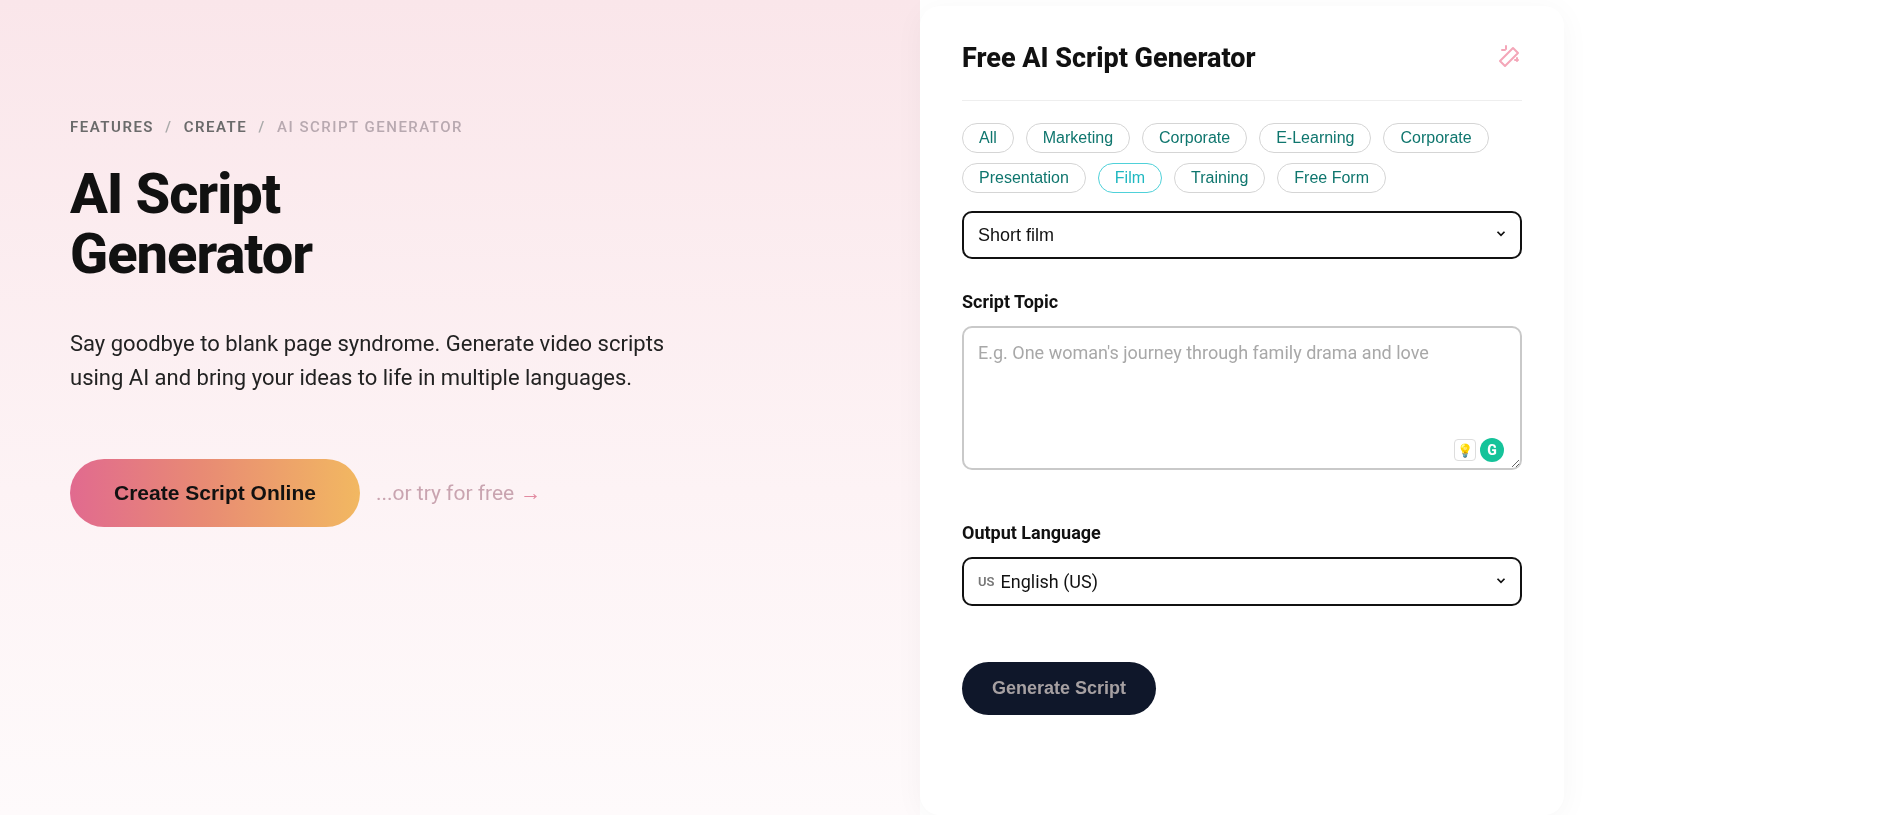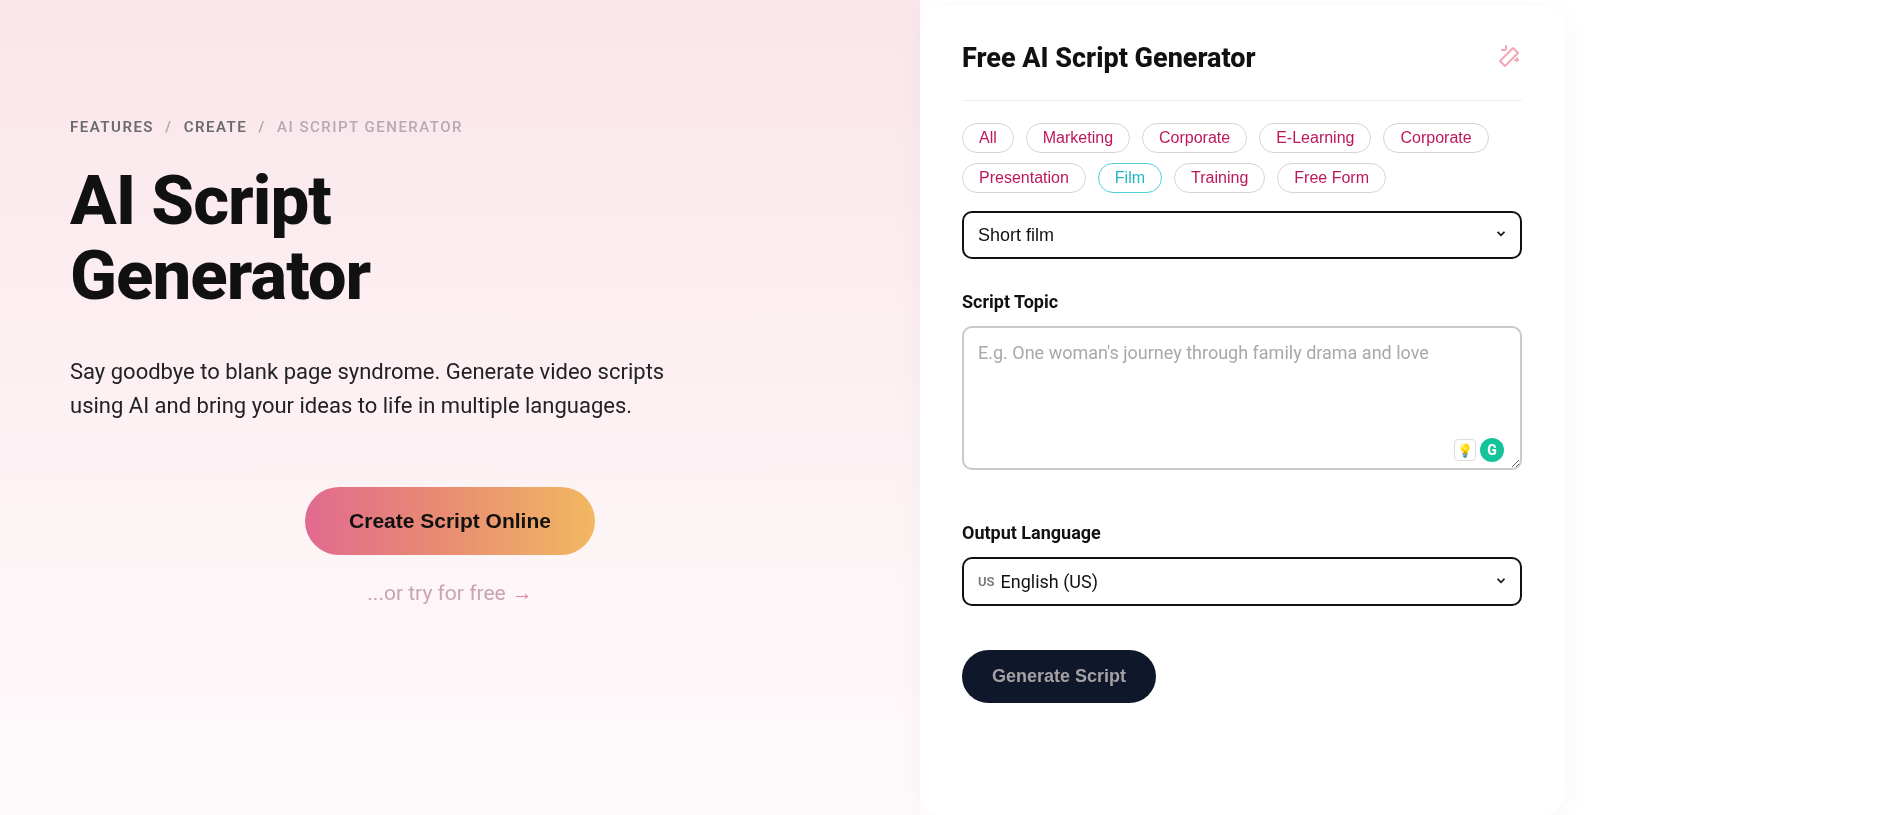--- a/index.html
+++ b/index.html
@@ -22,39 +22,38 @@
   font-size: 15px;
   letter-spacing: 1.5px;
   font-weight: 600;
   color: #777;
   margin-bottom: 28px;
 }
 .breadcrumb .crumb { color: #6b6b6b; }
 .breadcrumb .sep { color: #aaa; margin: 0 6px; }
 .breadcrumb .current { color: #b8a9b0; font-weight: 500; }
 .hero-title {
-  font-size: 69px;
+  font-size: 56px;
   font-weight: 800;
   line-height: 1.08;
   letter-spacing: -1px;
   color: #111;
   margin-bottom: 42px;
 }
 .hero-sub {
   font-size: 22px;
   line-height: 1.55;
   color: #222;
   max-width: 630px;
   margin-bottom: 64px;
 }
 .cta-row {
   display: flex;
   align-items: center;
-  gap: 26px;
-  flex-direction: column;
+  gap: 16px;
 }
 .cta-primary {
   border: none;
   cursor: pointer;
   border-radius: 999px;
   padding: 22px 44px;
   font-size: 21px;
   font-weight: 700;
   color: #111;
   background: linear-gradient(90deg, #e16a8f 0%, #e88a74 45%, #f2b861 100%);
@@ -104,21 +103,21 @@
 }
 .chips {
   display: flex;
   flex-wrap: wrap;
   gap: 10px 12px;
   margin-bottom: 18px;
 }
 .chip {
   border: 1.5px solid #d5d5d5;
   background: #fff;
-  color: #be185d;
+  color: #0f766e;
   border-radius: 999px;
   padding: 5px 16px;
   font-size: 16px;
   cursor: pointer;
   font-weight: 500;
 }
 .chip.selected {
   border-color: #4fd1d9;
   color: #1fb8c1;
 }
@@ -177,21 +176,21 @@
   width: 22px; height: 22px; border-radius: 4px;
   background: #fff; border: 1px solid #ddd;
   display: flex; align-items: center; justify-content: center;
   color: #15c39a; font-size: 13px;
 }
 .lang-prefix {
   font-size: 13px;
   font-weight: 600;
   color: #777;
 }
-.lang-select-wrap { position: relative; margin-bottom: 44px; }
+.lang-select-wrap { position: relative; margin-bottom: 56px; }
 .lang-select {
   width: 100%;
   border: 2px solid #111;
   border-radius: 10px;
   padding: 12px 40px 12px 14px;
   font-size: 18px;
   color: #111;
   background: #fff;
   cursor: pointer;
   display: flex;

